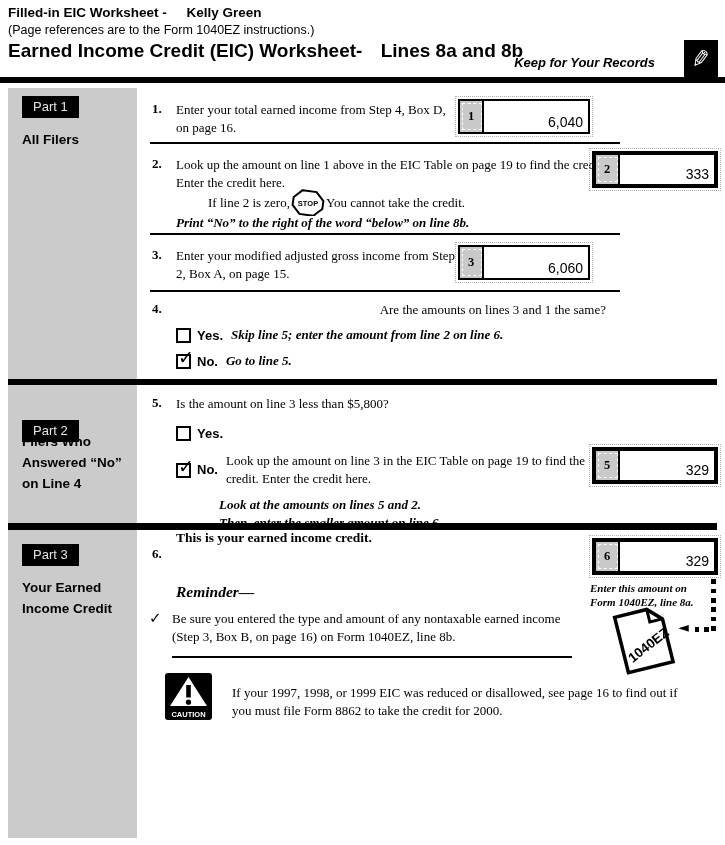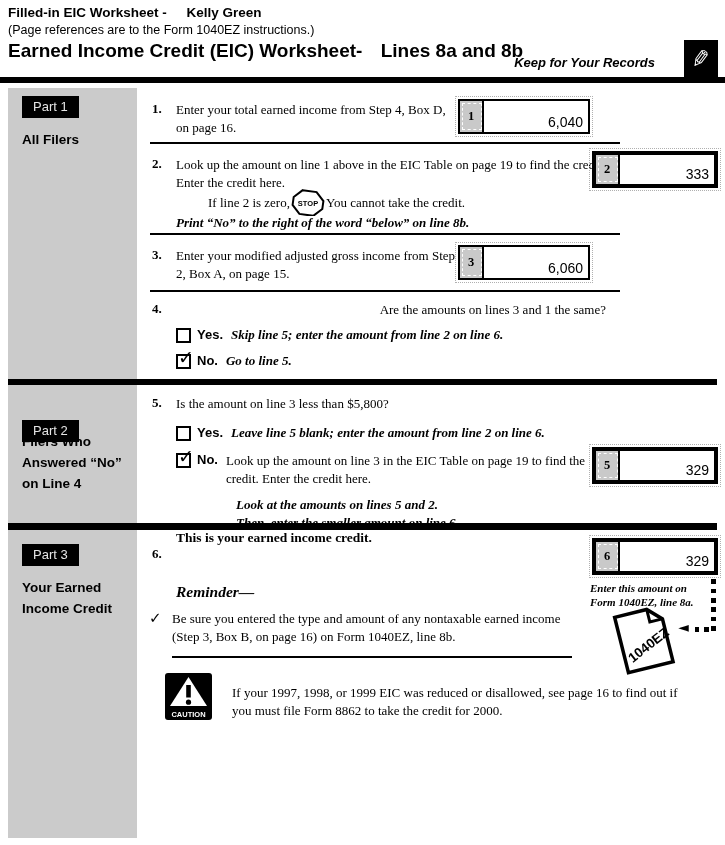--- a/index.html
+++ b/index.html
@@ -55,32 +55,32 @@
   .p-l2num { left:152px; top:156px; } .p-l2text { left:176px; top:156px; width:446px; }
   .p-box2 { left:592px; top:151px; width:126px; height:37px; }
   .p-stoprow { left:176px; top:189px; display:flex; align-items:center; gap:1px; font-size:13px;margin-left:32px; }
   .p-stopnote { left:176px; top:215px; font-size:13px; }
   .p-sep2 { left:150px; top:233px; width:470px; }
   .p-l3num { left:152px; top:247px; } .p-l3text { left:176px; top:247px; width:284px; }
   .p-box3 { left:458px; top:245px; width:132px; height:35px; }
   .p-sep3 { left:150px; top:290px; width:470px; }
   .p-l4num { left:152px; top:301px; } .p-l4text { left:176px; top:301px; width:430px;text-align:right; }
 
-  .cbrow { display:flex; align-items:flex-start; font-size:13px; }
+  .cbrow { display:flex; align-items:center; font-size:13px; }
   .cb { position:relative; width:15px; height:15px; border:2px solid #000; background:#fff; flex:0 0 auto; margin-top:1px; }
   .cb .tick { position:absolute; left:0px; top:-8px; font-size:19px; font-weight:bold; font-family:"DejaVu Sans",sans-serif; line-height:1; }
   .cblabel { font-family:"Liberation Sans",sans-serif; font-weight:bold; font-size:13px; margin:0 8px 0 6px; }
   .p-yes4 { left:176px; top:327px; } .p-no4 { left:176px; top:353px; }
 
   
   .p-l5num { left:152px; top:395px; } .p-l5text { left:176px; top:395px; width:430px; }
   .p-yes5 { left:176px; top:425px; }
   .p-no5 { left:176px; top:452px; } .p-no5 .wrap { width:366px; line-height:1.38; }
   .p-box5 { left:592px; top:447px; width:126px; height:37px; }
-  .p-note5 { left:219px; top:496px; font-size:13px; line-height:1.38;margin-left:17px; }
+  .p-note5 { left:219px; top:496px; font-size:13px; line-height:1.38; }
 
   
   .p-l6num { left:152px; top:546px; } .p-l6text { left:176px; top:530px; font-size:13.5px; font-weight:bold; }
   .p-box6 { left:592px; top:538px; width:126px; height:37px; }
   .p-note6 { left:590px; top:581px; width:122px; font-size:11px; line-height:1.3; }
   .dots-v { left:711px; top:579px; width:4.5px; height:54px;
             background:repeating-linear-gradient(to bottom,#000 0 4.5px,transparent 4.5px 9.5px); }
   .dots-h { left:695px; top:627px; width:15px; height:4.5px;
             background:repeating-linear-gradient(to right,#000 0 4.5px,transparent 4.5px 9.5px); }
   .arrow-left { left:678px; top:619px; font-size:14px; font-family:"DejaVu Sans",sans-serif; }
@@ -171,21 +171,20 @@
       </span>
     <span class="cblabel">No.</span>
     <span class="it">Go to line 5.</span>
   </div>
 
   <div class="abs lnum p-l5num">5.</div>
   <div class="abs ltext p-l5text">Is the amount on line 3 less than $5,800?</div>
   <div class="abs cbrow p-yes5">
     <span class="cb"></span>
     <span class="cblabel">Yes.</span>
-    <span class="it">Leave line 5 blank; enter the amount from line 2 on line 6.</span>
   </div>
   <div class="abs cbrow p-no5">
     <span class="cb">
         <span class="tick">✓</span>
       </span>
     <span class="cblabel">No.</span>
     <span class="wrap ltext">Look up the amount on line 3 in the EIC Table on page 19 to find the credit. Enter the credit here.</span>
   </div>
   <div class="abs amtbox thick p-box5">
     <span class="boxnum">5</span>

